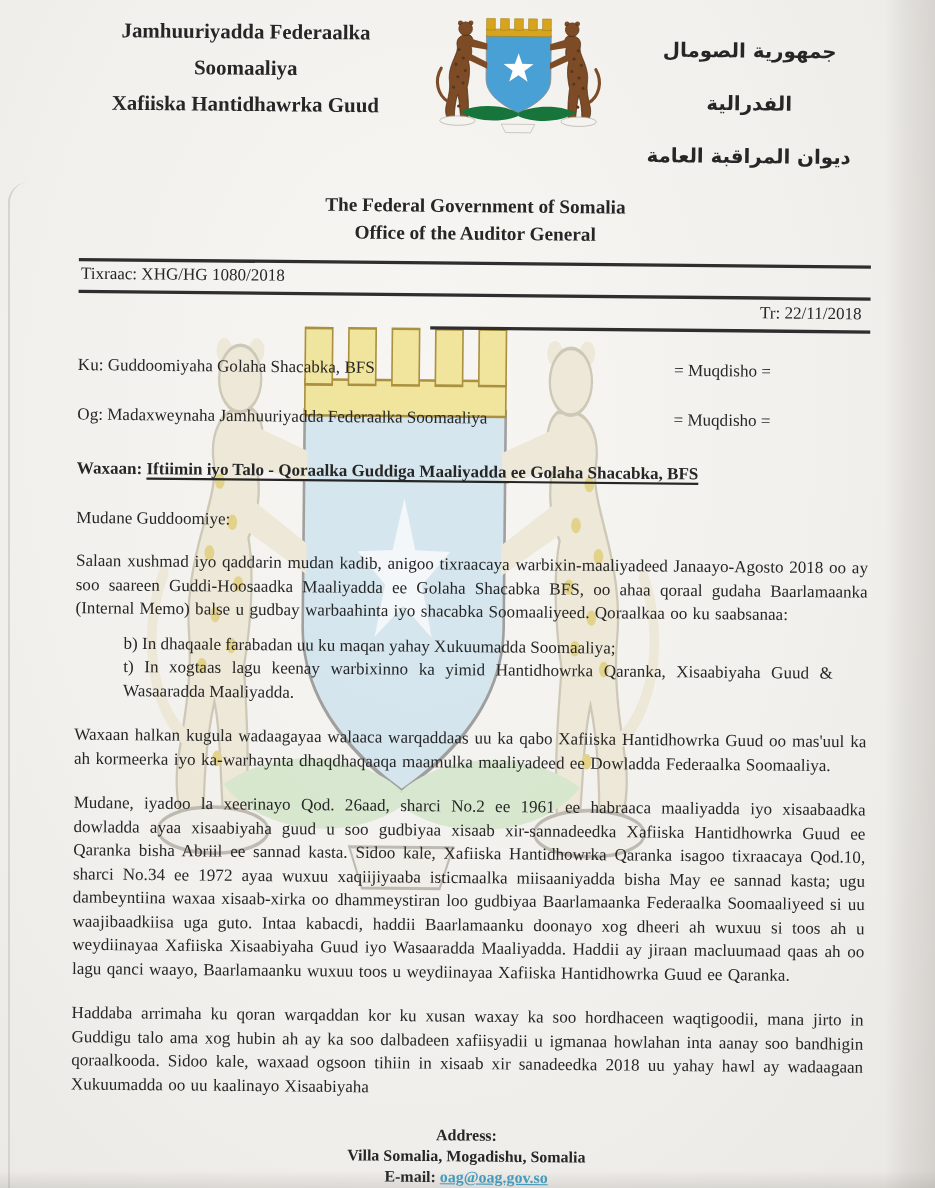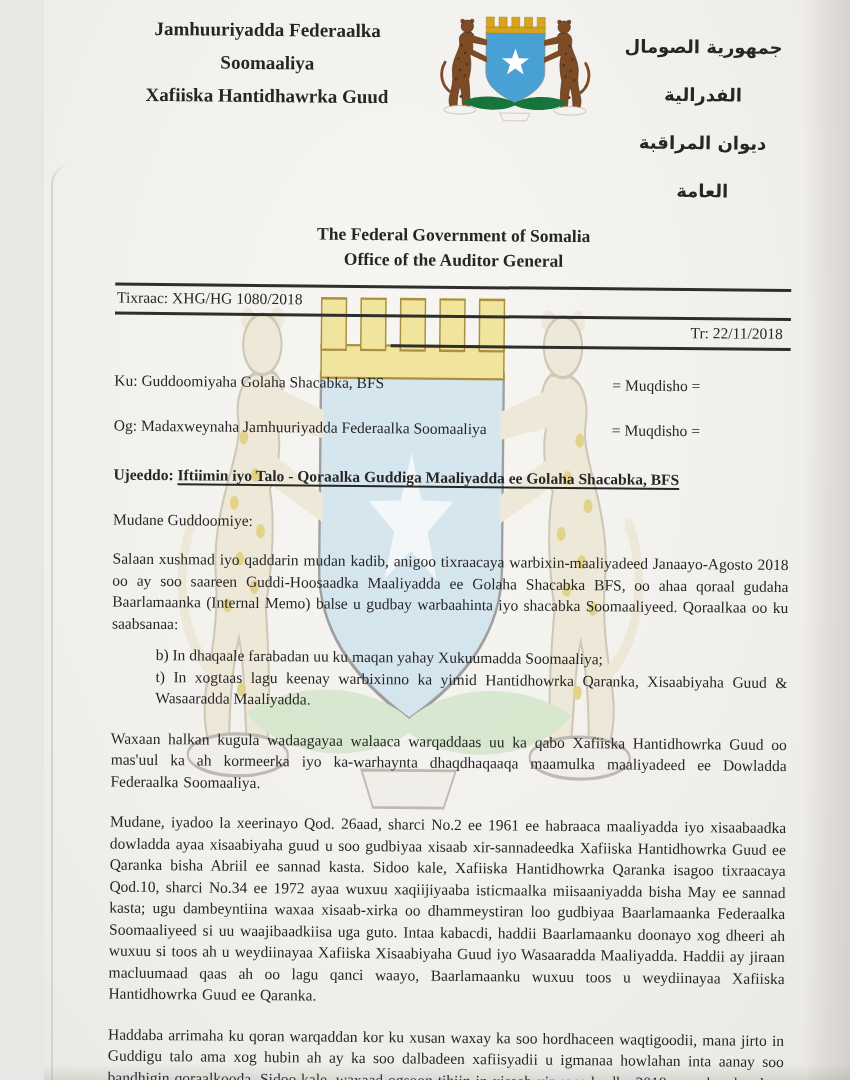--- a/index.html
+++ b/index.html
@@ -5,21 +5,20 @@
   html,body{margin:0;padding:0;}
   body{
     width:850px;height:1080px;overflow:hidden;position:relative;
     background:#e9e7e4;
     font-family:"Liberation Serif","DejaVu Serif",serif;
     color:#262626;
   }
   .paper{
     position:absolute;inset:0;
     background:radial-gradient(ellipse at 45% 35%, #f7f6f3 0%, #f2f0ed 55%, #eae8e4 100%);
-    margin-left:44px;
   }
   .edge-right{position:absolute;right:0;top:0;bottom:0;width:46px;
     background:linear-gradient(to right, rgba(110,105,98,0) 0%, rgba(110,105,98,.10) 45%, rgba(110,105,98,.18) 100%);}
   .edge-bottom{position:absolute;left:0;right:0;bottom:0;height:16px;
     background:linear-gradient(to bottom, rgba(110,105,98,0), rgba(110,105,98,.16));}
   .edge-left{position:absolute;left:7px;top:165px;bottom:0;width:24px;
     border-left:2px solid #d5d3cf;border-top-left-radius:20px;}
   .sheet{position:absolute;inset:0;transform:rotate(.55deg);transform-origin:40% 0;}
   .watermark{position:absolute;left:92px;top:280px;z-index:0;}
   .content{position:relative;z-index:2;padding:10px 56px 0 74px;}
@@ -144,21 +143,21 @@
       <div class="addr">
         <span class="who">Ku: Guddoomiyaha Golaha Shacabka, BFS</span>
         <span class="city">= Muqdisho =</span>
       </div>
       <div class="addr">
         <span class="who">Og: Madaxweynaha Jamhuuriyadda Federaalka Soomaaliya</span>
         <span class="city">= Muqdisho =</span>
       </div>
 
       <div class="subject">
-        <span>Ujeeddo:</span>
+        <span>Waxaan:</span>
         <span class="stext">Iftiimin iyo Talo - Qoraalka Guddiga Maaliyadda ee Golaha Shacabka, BFS</span>
       </div>
 
       <div class="salute">Mudane Guddoomiye:</div>
 
       <p class="bodytext">Salaan xushmad iyo qaddarin mudan kadib, anigoo tixraacaya warbixin-maaliyadeed Janaayo-Agosto 2018 oo ay soo saareen Guddi-Hoosaadka Maaliyadda ee Golaha Shacabka BFS, oo ahaa qoraal gudaha Baarlamaanka (Internal Memo) balse u gudbay warbaahinta iyo shacabka Soomaaliyeed. Qoraalkaa oo ku saabsanaa:</p>
 
       <div class="bullets">
         <div>b) In dhaqaale farabadan uu ku maqan yahay Xukuumadda Soomaaliya;</div>
         <div>t) In xogtaas lagu keenay warbixinno ka yimid Hantidhowrka Qaranka, Xisaabiyaha Guud &amp; Wasaaradda Maaliyadda.</div>

